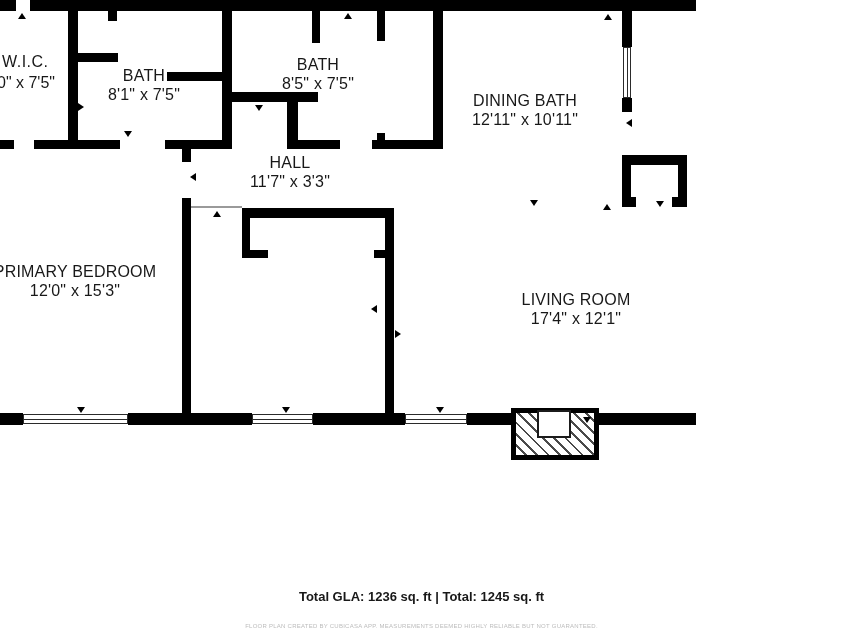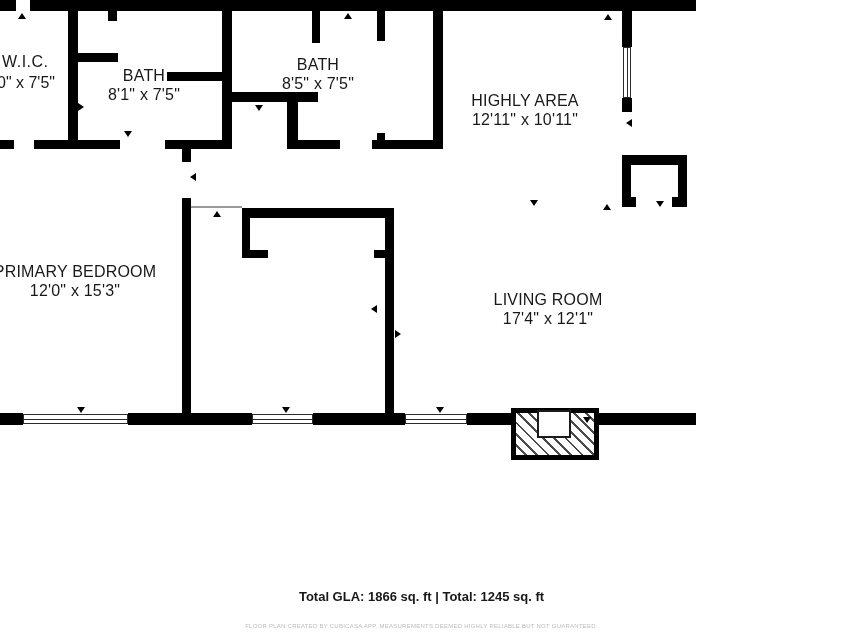--- a/index.html
+++ b/index.html
@@ -145,31 +145,35 @@
   <span class="wic-dims">10" x 7'5"</span>
 
   <div class="room" style="left:144px;top:66px">
     <span class="nm">BATH</span>
     <span class="dm">8'1" x 7'5"</span>
   </div>
   <div class="room" style="left:318px;top:55px">
     <span class="nm">BATH</span>
     <span class="dm">8'5" x 7'5"</span>
   </div>
+  <div class="room" style="left:290px;top:153px">
+    <span class="nm">HALL</span>
+    <span class="dm">11'7" x 3'3"</span>
+  </div>
   <div class="room" style="left:525px;top:91px">
-    <span class="nm">HIGHLY AREA</span>
+    <span class="nm">DINING BATH</span>
     <span class="dm">12'11" x 10'11"</span>
   </div>
   <div class="room" style="left:75px;top:262px">
     <span class="nm">PRIMARY BEDROOM</span>
     <span class="dm">12'0" x 15'3"</span>
   </div>
-  <div class="room" style="left:548px;top:290px">
+  <div class="room" style="left:576px;top:290px">
     <span class="nm">LIVING ROOM</span>
     <span class="dm">17'4" x 12'1"</span>
   </div>
 
   <div class="footer">
-    <div class="totals">Total GLA: 1866 sq. ft | Total: 1245 sq. ft</div>
+    <div class="totals">Total GLA: 1236 sq. ft | Total: 1245 sq. ft</div>
   </div>
   <div class="disclaimer">FLOOR PLAN CREATED BY CUBICASA APP. MEASUREMENTS DEEMED HIGHLY RELIABLE BUT NOT GUARANTEED.</div>
 
 </div>
 
 </body></html>

